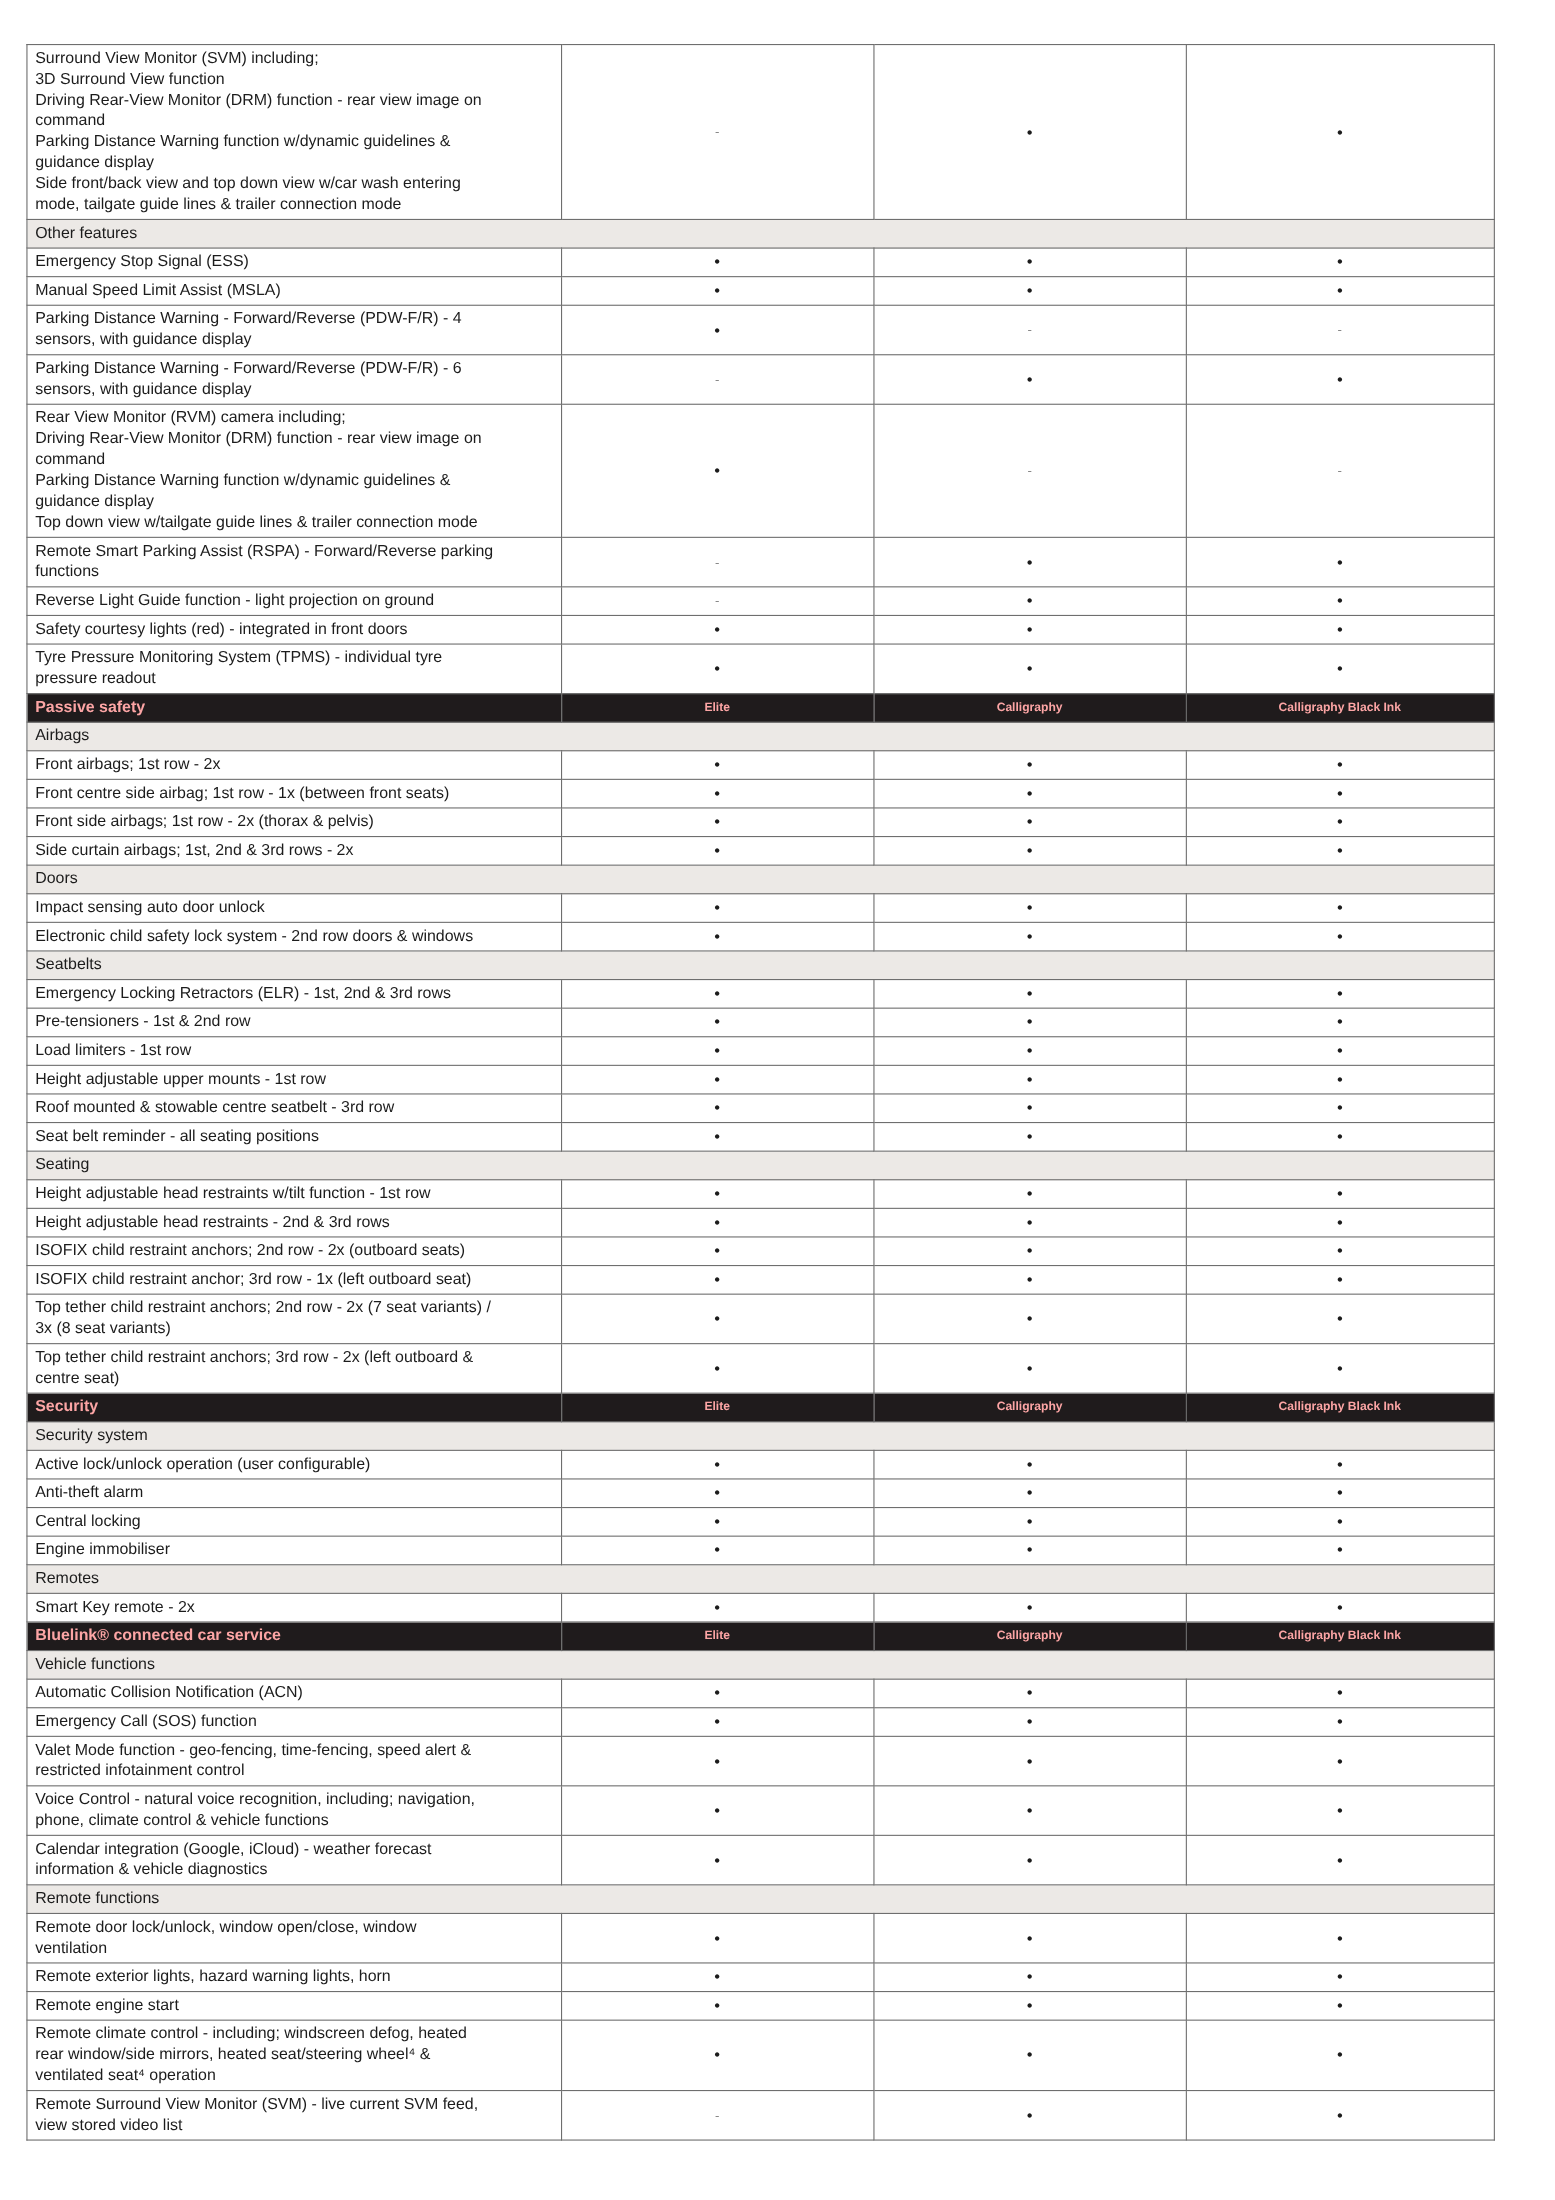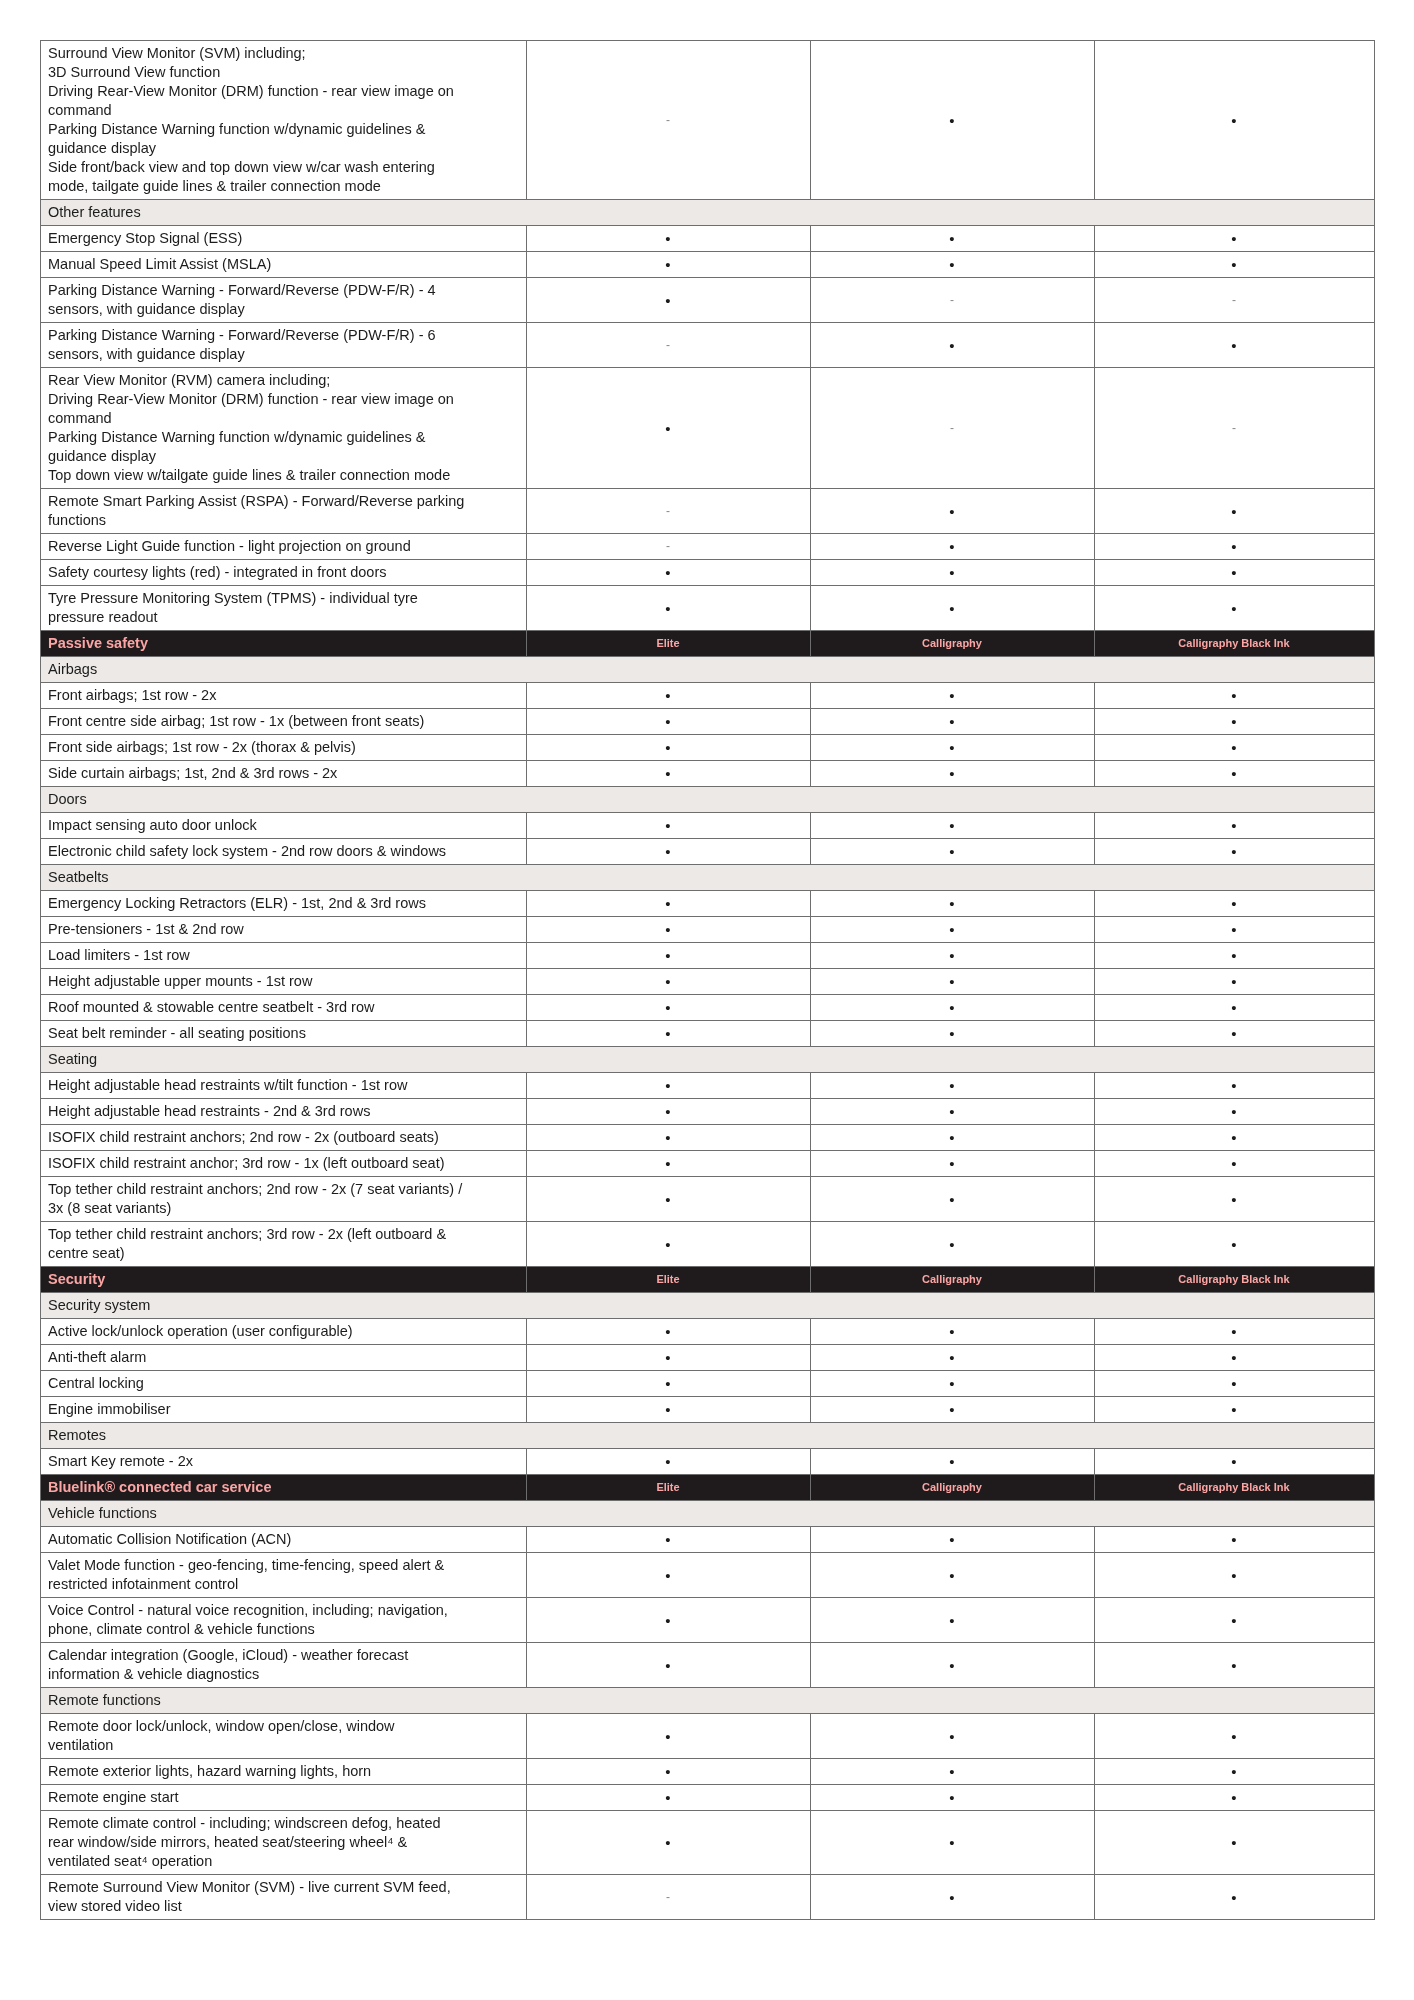--- a/index.html
+++ b/index.html
@@ -1,18 +1,18 @@
 <!DOCTYPE html>
 <html><head>
 <meta charset="utf-8">
 <style>
   html, body { margin: 0; padding: 0; background: #ffffff; }
   body { width: 1414px; height: 2000px; position: relative; font-family: "Liberation Sans", "DejaVu Sans", sans-serif; color: #1c1c1c; }
   #spec-table {
-    position: absolute; left: 40px; top: 40px; width: 1334px;
+    position: absolute; left: 24px; top: 40px; width: 1334px;
     border-collapse: collapse; table-layout: fixed;
     font-size: 14.5px; line-height: 19px;
   }
   #spec-table td {
     border: 1.5px solid #6e6e6e; padding: 3px 8px 3px 7px; vertical-align: middle;
   }
   col.c-feat { width: 486px; }
   col.c-v { width: 284px; }
   col.c-v3 { width: 280px; }
   td.feat { white-space: pre-line; text-align: left; }
@@ -290,20 +290,26 @@
       </tr>
       <tr class="section" style="height: 26px;">
         <td colspan="4" class="feat">Vehicle functions</td>
       </tr>
       <tr class="feature" style="height: 26px;">
         <td class="feat">Automatic Collision Notification (ACN)</td>
         <td class="val">•</td>
         <td class="val">•</td>
         <td class="val">•</td>
       </tr>
+      <tr class="feature" style="height: 26px;">
+        <td class="feat">Emergency Call (SOS) function</td>
+        <td class="val">•</td>
+        <td class="val">•</td>
+        <td class="val">•</td>
+      </tr>
       <tr class="feature" style="height: 45px;">
         <td class="feat">Valet Mode function -  geo-fencing, time-fencing, speed alert &amp;
 restricted infotainment control</td>
         <td class="val">•</td>
         <td class="val">•</td>
         <td class="val">•</td>
       </tr>
       <tr class="feature" style="height: 45px;">
         <td class="feat">Voice Control - natural voice recognition, including; navigation,
 phone, climate control &amp; vehicle functions</td>

